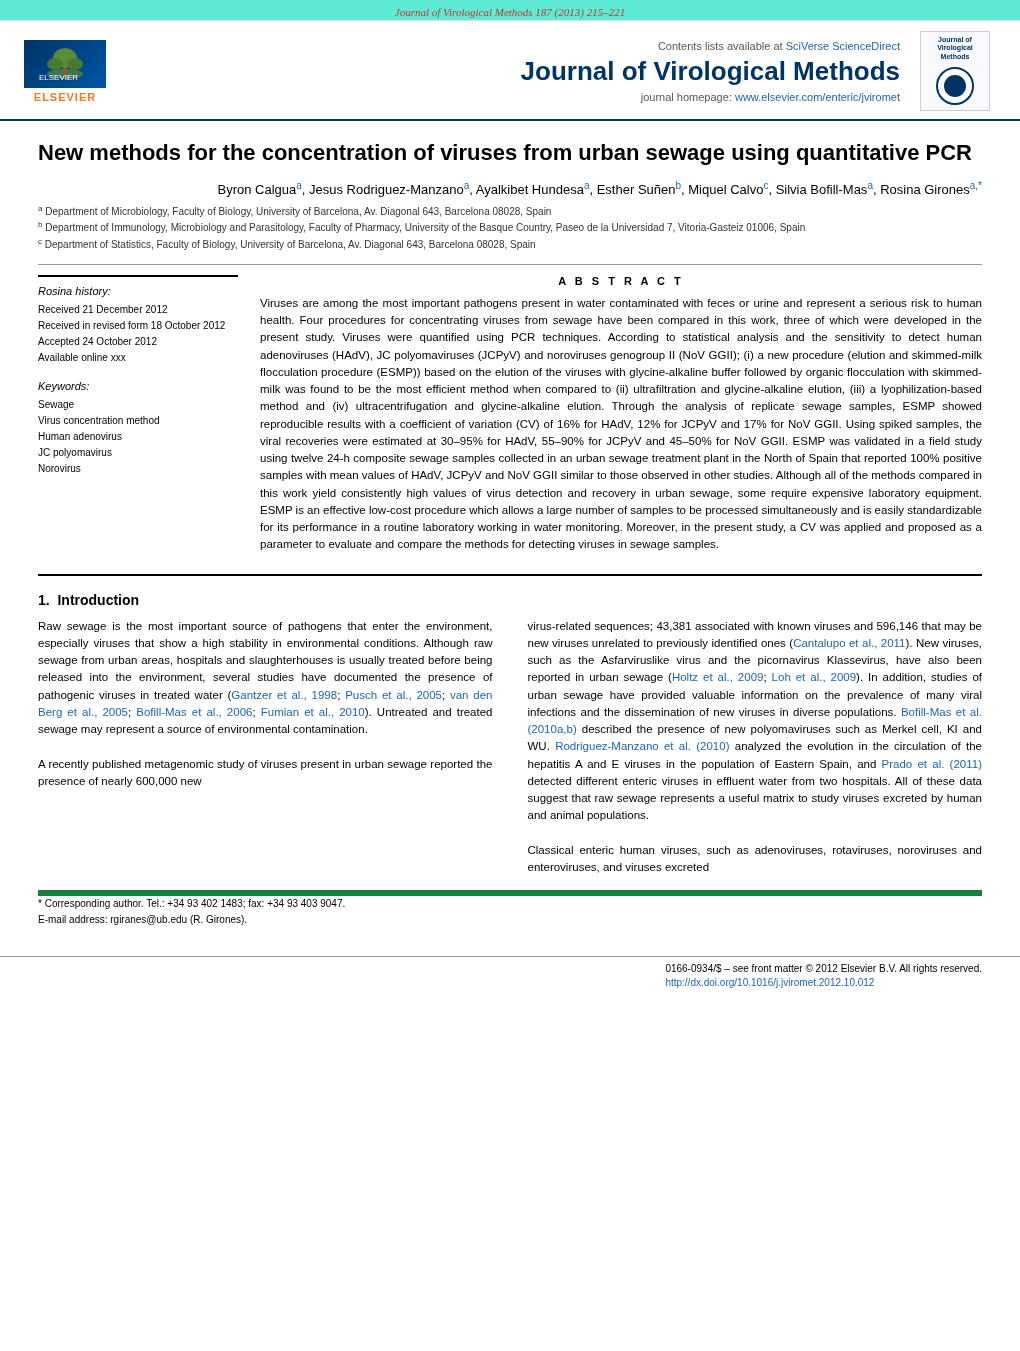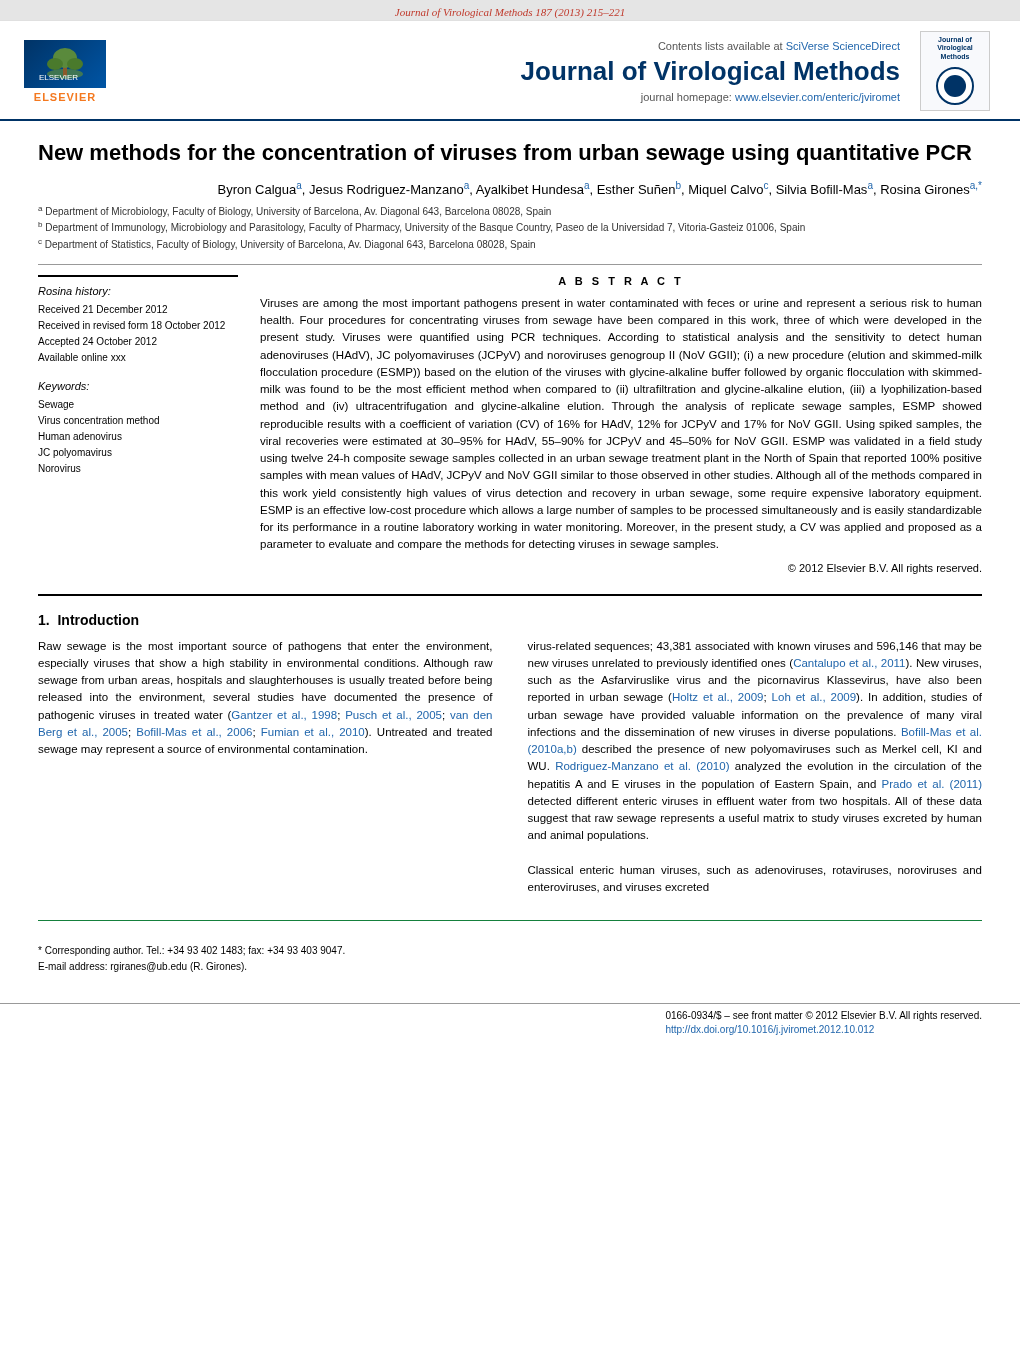--- a/index.html
+++ b/index.html
@@ -12,21 +12,21 @@
       color: #000;
     }
     .page {
       width: 1020px;
       min-height: 1351px;
       background: #fff;
       position: relative;
     }
     
     .top-journal-bar {
-      background: #e5e5e5;
+      background: #5eead4;
       text-align: center;
       padding: 6px 0 2px 0;
       font-size: 11px;
       color: #c0392b;
       border-bottom: 1px solid #e0e0e0;
       font-style: italic;
     }
     
     .elsevier-header {
       display: flex;
@@ -267,23 +267,23 @@
       color: #000;
       line-height: 1.5;
       text-align: justify;
       font-family: Arial, sans-serif;
     }
     .body-col a, .ref-link {
       color: #2166ac;
       text-decoration: none;
     }
     .footnote-section {
-      border-top: 1px solid #15803d;
-      margin-top: 24px;
-      padding-top: 22px;
+      border-top: 6px solid #15803d;
+      margin-top: 14px;
+      padding-top: 0;
     }
     .footnote-line {
       font-size: 10px;
       color: #000;
       line-height: 1.6;
       font-family: Arial, sans-serif;
     }
     .footer-bar {
       border-top: 1px solid #999;
       padding: 6px 38px 6px 38px;
@@ -389,35 +389,35 @@
           <div class="keyword-item">Human adenovirus</div>
           <div class="keyword-item">JC polyomavirus</div>
           <div class="keyword-item">Norovirus</div>
         </div>
       </div>
 
       <div class="right-col">
         <div class="abstract-section">
           <div class="abstract-heading">A B S T R A C T</div>
           <div class="abstract-text">Viruses are among the most important pathogens present in water contaminated with feces or urine and represent a serious risk to human health. Four procedures for concentrating viruses from sewage have been compared in this work, three of which were developed in the present study. Viruses were quantified using PCR techniques. According to statistical analysis and the sensitivity to detect human adenoviruses (HAdV), JC polyomaviruses (JCPyV) and noroviruses genogroup II (NoV GGII); (i) a new procedure (elution and skimmed-milk flocculation procedure (ESMP)) based on the elution of the viruses with glycine-alkaline buffer followed by organic flocculation with skimmed-milk was found to be the most efficient method when compared to (ii) ultrafiltration and glycine-alkaline elution, (iii) a lyophilization-based method and (iv) ultracentrifugation and glycine-alkaline elution. Through the analysis of replicate sewage samples, ESMP showed reproducible results with a coefficient of variation (CV) of 16% for HAdV, 12% for JCPyV and 17% for NoV GGII. Using spiked samples, the viral recoveries were estimated at 30–95% for HAdV, 55–90% for JCPyV and 45–50% for NoV GGII. ESMP was validated in a field study using twelve 24-h composite sewage samples collected in an urban sewage treatment plant in the North of Spain that reported 100% positive samples with mean values of HAdV, JCPyV and NoV GGII similar to those observed in other studies. Although all of the methods compared in this work yield consistently high values of virus detection and recovery in urban sewage, some require expensive laboratory equipment. ESMP is an effective low-cost procedure which allows a large number of samples to be processed simultaneously and is easily standardizable for its performance in a routine laboratory working in water monitoring. Moreover, in the present study, a CV was applied and proposed as a parameter to evaluate and compare the methods for detecting viruses in sewage samples.</div>
-          <div class="copyright-line">© 2012 Elsevier B.V. All rights reserved.</div>
         </div>
       </div>
     </div>
 
     <hr class="section-hr-thick">
 
     <div class="section-number">
       <span>1.</span>&nbsp;&nbsp;<span>Introduction</span>
     </div>
 
     <div class="body-two-col">
       <div class="body-col">
         <p>Raw sewage is the most important source of pathogens that enter the environment, especially viruses that show a high stability in environmental conditions. Although raw sewage from urban areas, hospitals and slaughterhouses is usually treated before being released into the environment, several studies have documented the presence of pathogenic viruses in treated water (<a class="ref-link">Gantzer et al., 1998</a>; <a class="ref-link">Pusch et al., 2005</a>; <a class="ref-link">van den Berg et al., 2005</a>; <a class="ref-link">Bofill-Mas et al., 2006</a>; <a class="ref-link">Fumian et al., 2010</a>). Untreated and treated sewage may represent a source of environmental contamination.</p>
         <br>
+        <p>A recently published metagenomic study of viruses present in urban sewage reported the presence of nearly 600,000 new</p>
       </div>
       <div class="body-col">
         <p>virus-related sequences; 43,381 associated with known viruses and 596,146 that may be new viruses unrelated to previously identified ones (<a class="ref-link">Cantalupo et al., 2011</a>). New viruses, such as the Asfarviruslike virus and the picornavirus Klassevirus, have also been reported in urban sewage (<a class="ref-link">Holtz et al., 2009</a>; <a class="ref-link">Loh et al., 2009</a>). In addition, studies of urban sewage have provided valuable information on the prevalence of many viral infections and the dissemination of new viruses in diverse populations. <a class="ref-link">Bofill-Mas et al. (2010a,b)</a> described the presence of new polyomaviruses such as Merkel cell, KI and WU. <a class="ref-link">Rodriguez-Manzano et al. (2010)</a> analyzed the evolution in the circulation of the hepatitis A and E viruses in the population of Eastern Spain, and <a class="ref-link">Prado et al. (2011)</a> detected different enteric viruses in effluent water from two hospitals. All of these data suggest that raw sewage represents a useful matrix to study viruses excreted by human and animal populations.</p>
         <br>
         <p>Classical enteric human viruses, such as adenoviruses, rotaviruses, noroviruses and enteroviruses, and viruses excreted</p>
       </div>
     </div>
 
     <div class="footnote-section">
       <div class="footnote-line">* Corresponding author. Tel.: +34 93 402 1483; fax: +34 93 403 9047.</div>

